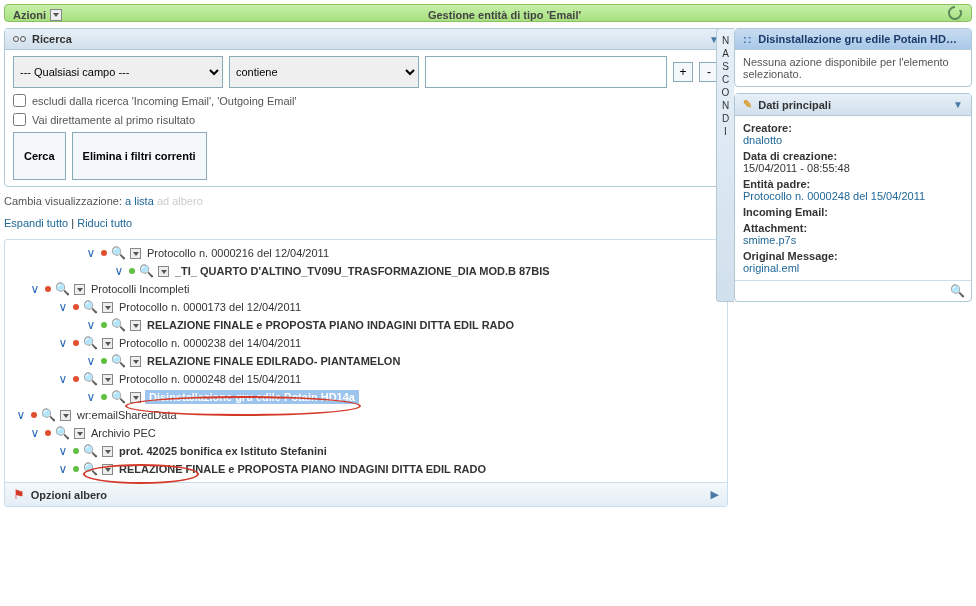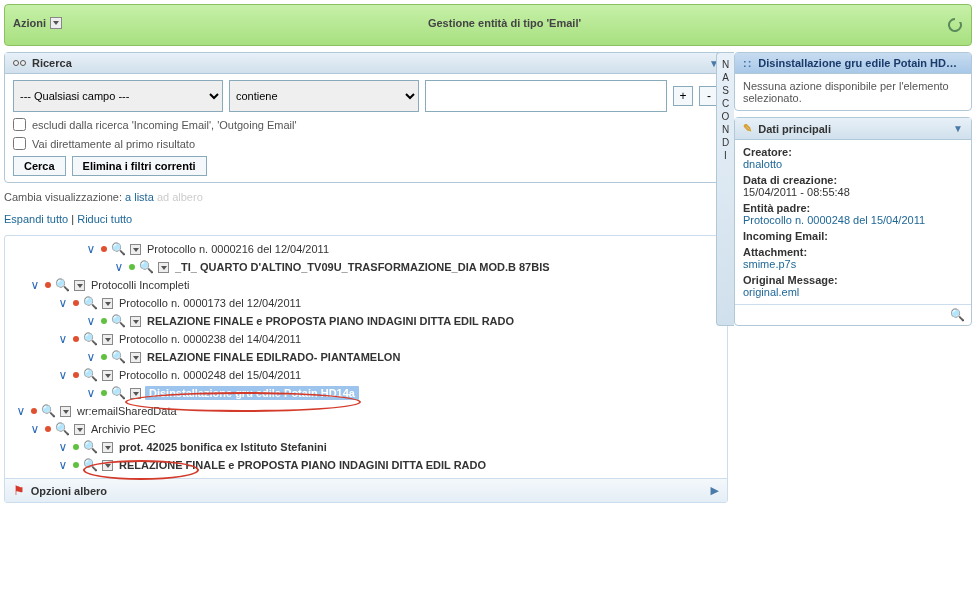--- a/index.html
+++ b/index.html
@@ -1,20 +1,20 @@
 <!DOCTYPE html>
 <html><head>
 <meta charset="utf-8">
 <style>
 * { box-sizing: border-box; margin: 0; padding: 0; }
 body { font-family: Verdana, Arial, sans-serif; font-size: 11px; color: #333; background: #fff; padding: 4px; }
 a { color: #206898; text-decoration: none; }
 
 
-.header { background: linear-gradient(#c6f0a8, #a8e080); border: 1px solid #8cc060; border-radius: 4px; padding: 12px 8px; display: flex; align-items: flex-start; margin-bottom: 6px; gap: 44px; }
+.header { background: linear-gradient(#c6f0a8, #a8e080); border: 1px solid #8cc060; border-radius: 4px; padding: 0 8px; display: flex; align-items: flex-end; margin-bottom: 6px; gap: 44px; }
 .header .actions { display: flex; align-items: center; gap: 4px; font-weight: bold; color: #444; }
 .header .title { flex: 1; text-align: center; font-weight: bold; color: #444; }
 .header .spinner { width: 16px; height: 16px; display: flex; align-items: center; justify-content: center; color: #5a8a5a; }
 
 .dropdown-icon { display: inline-block; width: 12px; height: 12px; border: 1px solid #888; background: #eee; position: relative; }
 .dropdown-icon::after { content: ""; position: absolute; left: 2px; top: 3px; border-left: 3px solid transparent; border-right: 3px solid transparent; border-top: 4px solid #555; }
 
 
 .layout { display: flex; gap: 6px; }
 .left-col { flex: 1; display: flex; flex-direction: column; gap: 6px; justify-content: center; }
@@ -29,21 +29,21 @@
 
 
 .search-row { display: flex; gap: 6px; align-items: center; margin-bottom: 6px; }
 .search-row select, .search-row input[type=text] { border: 1px solid #8ab; padding: 2px; font-size: 11px; height: 32px; }
 .sel-field { width: 210px; }
 .sel-op { width: 190px; }
 .txt-val { flex: 1; }
 .pm-btn { width: 20px; height: 20px; border: 1px solid #8ab; background: #f4f8fb; font-size: 12px; line-height: 14px; cursor: pointer; }
 .chk-row { display: flex; align-items: center; gap: 6px; margin-bottom: 6px; color: #555; }
 .chk-row input { accent-color: #4a7aa8; }
-.btn { border: 1px solid #8ab; background: #f4f8fb; padding: 3px 10px; font-size: 11px; font-weight: bold; cursor: pointer; }
+.btn { border: 1px solid #8ab; background: #f4f8fb; padding: 17px 10px; font-size: 11px; font-weight: bold; cursor: pointer; }
 .btn-row { display: flex; gap: 6px; margin-top: 4px; }
 
 
 .viewswitch { padding: 2px 0 4px 0; color: #555; }
 .viewswitch .disabled { color: #ccc; }
 .expand-links { padding-bottom: 4px; }
 
 .tree-wrap { border: 1px solid #cde; border-radius: 3px; position: relative; }
 .tree-scroll { max-height: 300px; overflow-y: auto; padding: 4px 0; }
 .tree-row { display: flex; align-items: center; gap: 4px; padding: 2px 0 2px 6px; white-space: nowrap; font-size: 11px; }

